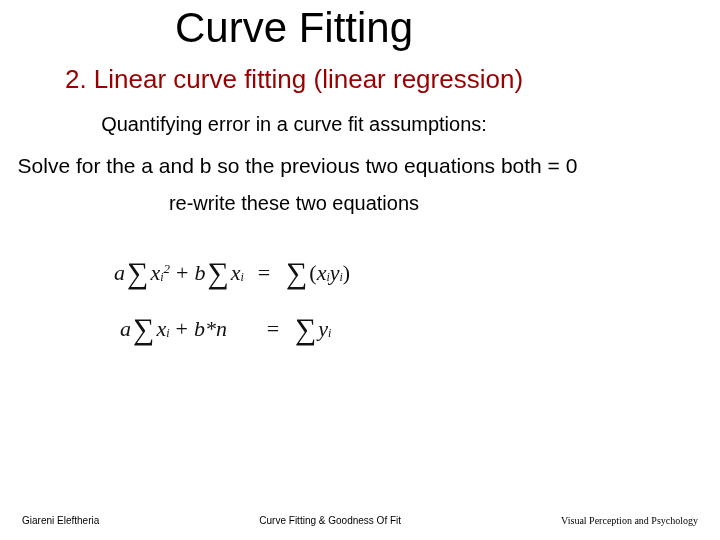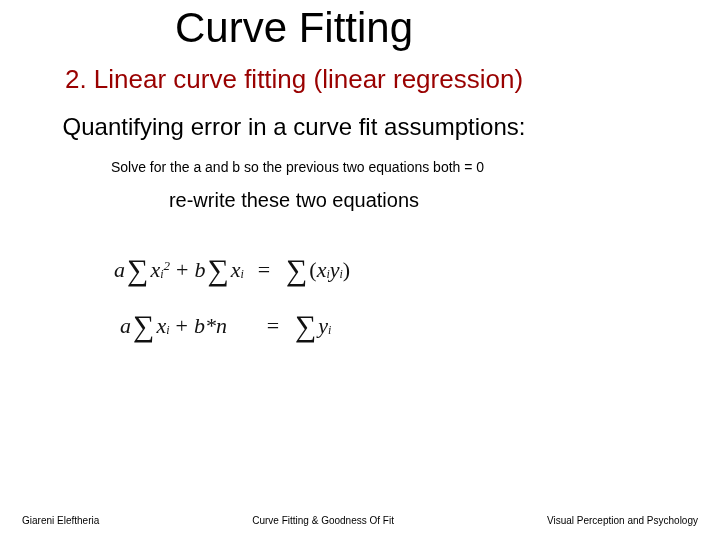--- a/index.html
+++ b/index.html
@@ -27,26 +27,26 @@
     letter-spacing: 0px;
   }
   .subtitle {
     text-align: center;
     font-size: 26px;
     color: #990100;
     margin-top: 12px;
   }
   .line1 {
     text-align: center;
-    font-size: 24px;
+    font-size: 20px;
     margin-top: 18px;
   }
   .line2 {
     text-align: center;
-    font-size: 14px;
+    font-size: 21px;
     margin-top: 18px;
     padding-left: 7px;
   }
   .line3 {
     text-align: center;
     font-size: 20px;
     margin-top: 14px;
   }
   .math-area {
     width: 360px;
@@ -110,20 +110,21 @@
   }
   .footer .mid {
     text-align: center;
     flex: 1;
   }
   .footer .left, .footer .right {
     flex: 0 0 auto;
   }
   .footer .right {
     text-align: center;
+    font-family: Liberation Serif, serif;
   }
 </style>
 </head>
 <body>
 
 <div class="slide">
 
   <div class="title">Curve Fitting</div>
 
   <div class="subtitle">2. Linear curve fitting (linear regression)</div>

